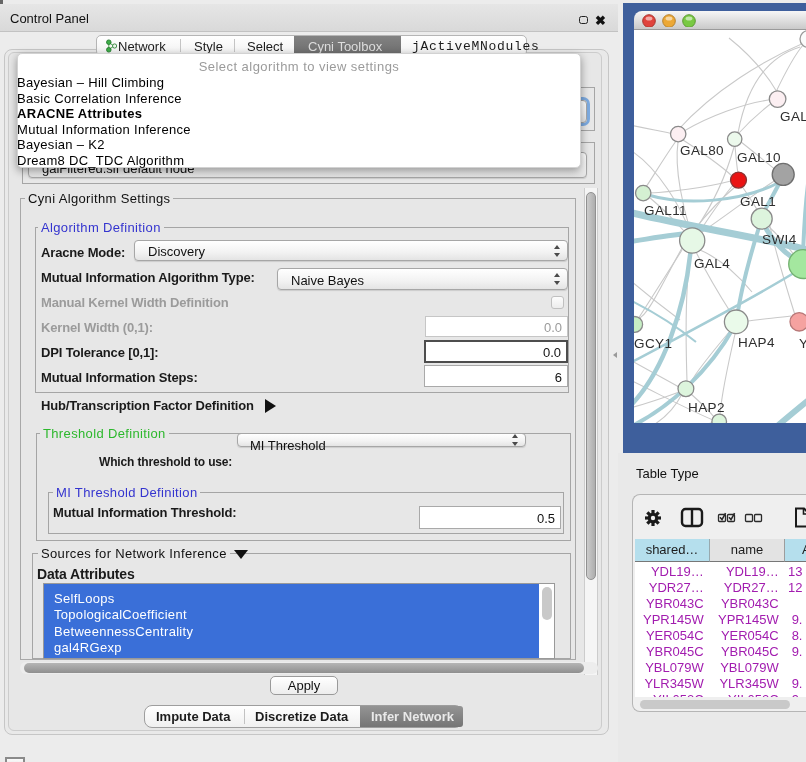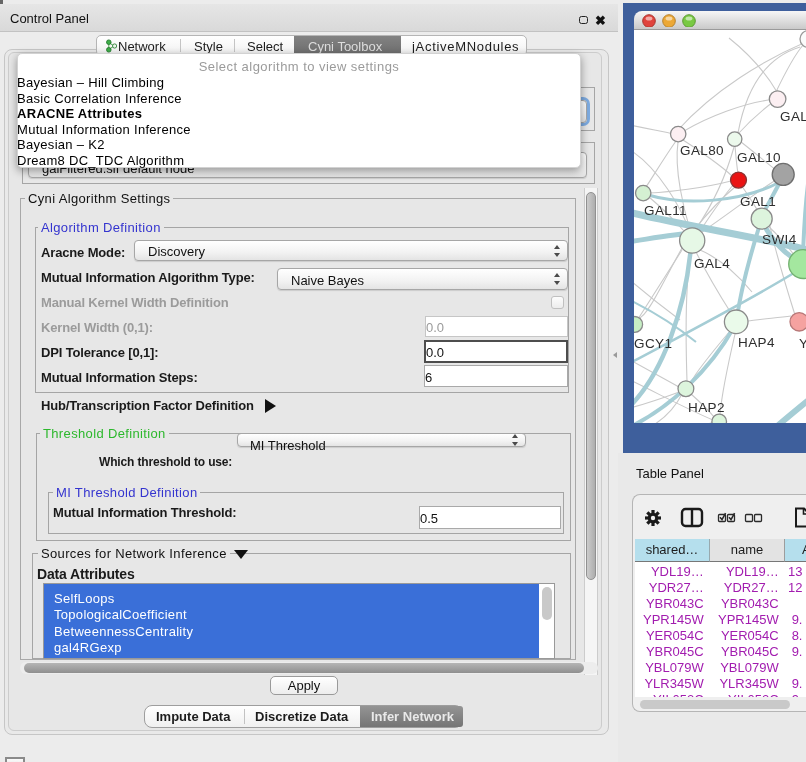--- a/index.html
+++ b/index.html
@@ -7,21 +7,21 @@
 body{position:relative;background:#ececec;font-family:"Liberation Sans",sans-serif;-webkit-font-smoothing:antialiased;}
 .ab{position:absolute;}
 .gbox{position:absolute;border:1px solid #a5a5a5;}
 .gtitle{position:absolute;font-size:13px;line-height:13px;letter-spacing:0.35px;background:#e7e7e7;padding:0 3px;white-space:nowrap;}
 .lbl{position:absolute;font-size:13px;line-height:13px;letter-spacing:-0.15px;font-weight:bold;color:#1a1a1a;white-space:nowrap;}
 .combo{position:absolute;border:1px solid #a6a6a6;border-radius:4px;background:linear-gradient(#ffffff,#f2f2f2 60%,#e4e4e4);box-shadow:0 1px 1px rgba(0,0,0,0.12);}
 .combo .ct{position:absolute;left:13px;top:4px;font-size:13px;line-height:13px;color:#111;white-space:nowrap;}
 .ud{position:absolute;right:6px;top:50%;width:7px;height:12px;margin-top:-6px;}
 .ud:before{content:"";position:absolute;left:0;top:0;border-left:3.5px solid transparent;border-right:3.5px solid transparent;border-bottom:4.5px solid #4a4a4a;}
 .ud:after{content:"";position:absolute;left:0;bottom:0;border-left:3.5px solid transparent;border-right:3.5px solid transparent;border-top:4.5px solid #4a4a4a;}
-.tf{position:absolute;background:#fff;border:1px solid #a9a9a9;font-size:13px;padding-right:5px;color:#111;}
+.tf{position:absolute;background:#fff;border:1px solid #a9a9a9;font-size:13px;text-align:right;padding-right:5px;color:#111;}
 .seg{position:absolute;background:linear-gradient(#ffffff,#f0f0f0);border:1px solid #9e9e9e;border-radius:8px;}
 .seg .t{position:absolute;top:4px;font-size:13px;line-height:13px;font-weight:bold;color:#1c1c1c;white-space:nowrap;}
 .seg .sel{position:absolute;top:0;bottom:0;background:linear-gradient(#949494,#757575);}
 .seg .selt{color:#e9e9e9;}
 .sep{position:absolute;top:3px;bottom:3px;width:1px;background:#c2c2c2;}
 .tbt{top:4px;font-size:13px;line-height:13px;color:#1c1c1c;white-space:nowrap;}
 .trow{position:absolute;font-size:13px;line-height:16px;color:#a21caf;white-space:pre;text-align:right;}
 </style>
 </head>
 <body>
@@ -120,21 +120,21 @@
     <line x1="2.8" y1="10.5" x2="8" y2="7" stroke="#55a055" stroke-width="1"></line>
     <line x1="2.8" y1="3.5" x2="2.8" y2="10.5" stroke="#55a055" stroke-width="1"></line>
     <circle cx="2.8" cy="3.2" r="2.3" fill="#3fae49" stroke="#1e7428" stroke-width="0.8"></circle>
     <circle cx="2.8" cy="10.8" r="2.3" fill="#3fae49" stroke="#1e7428" stroke-width="0.8"></circle>
     <circle cx="8.6" cy="7" r="2.1" fill="#eaf7ea" stroke="#1e7428" stroke-width="0.8"></circle>
   </svg>
   <span class="ab tbt" style="left:21px;">Network</span>
   <span class="ab tbt" style="left:97px;">Style</span>
   <span class="ab tbt" style="left:150px;">Select</span>
   <span class="ab tbt" style="left:211px;color:#dedede;">Cyni Toolbox</span>
-  <span class="ab tbt" style="left:315px;letter-spacing:0.7px;">jActiveMNodules</span>
+  <span class="ab tbt" style="left:315px;letter-spacing:0.7px;font-family:Liberation Mono, monospace;">jActiveMNodules</span>
 </div>
 
 <div class="ab" style="left:17px;top:53px;width:564px;height:115px;background:#fff;border:1px solid #d2d2d2;border-radius:5px;box-shadow:0 3px 8px rgba(0,0,0,0.38);"></div>
 <div class="ab" style="left:17px;top:59px;width:564px;text-align:center;font-size:13px;letter-spacing:0.45px;color:#9b9b9b;">Select algorithm to view settings</div>
 <div class="ab" style="left:17px;top:75px;font-size:13px;line-height:15.55px;letter-spacing:0.3px;color:#000;">Bayesian – Hill Climbing<br>Basic Correlation Inference<br><b>ARACNE Attributes</b><br>Mutual Information Inference<br>Bayesian – K2<br>Dream8 DC_TDC Algorithm</div>
 
 <div class="ab" style="left:613px;top:352px;width:0;height:0;border-top:3.5px solid transparent;border-bottom:3.5px solid transparent;border-right:4.5px solid #999;"></div>
 
 <div class="ab" style="left:623px;top:3px;width:183px;height:450px;background:#3e5f9c;"></div>
 <div class="ab" style="left:634px;top:11px;width:172px;height:19px;background:linear-gradient(#f6f6f6,#c9c9c9);border-radius:8px 0 0 0;border-bottom:1px solid #9a9a9a;"></div>
@@ -226,21 +226,21 @@
 <text x="128" y="214">SWI4</text>
 <text x="60" y="238">GAL4</text>
 <text x="0" y="318">GCY1</text>
 <text x="104" y="317">HAP4</text>
 <text x="165" y="318">Y</text>
 <text x="54" y="382">HAP2</text>
 </g>
 </svg>
 
 <div class="ab" style="left:618px;top:453px;width:188px;height:309px;background:#e9e9e9;"></div>
-<div class="ab" style="left:636px;top:466px;font-size:13px;color:#111;">Table Panel</div>
+<div class="ab" style="left:636px;top:466px;font-size:13px;color:#111;">Table Type</div>
 <div class="ab" style="left:632px;top:494px;width:174px;height:218px;background:#efefef;border:1px solid #b5b5b5;border-radius:8px 0 0 8px;border-right:none;"></div>
 <svg class="ab" style="left:640px;top:505px;" width="166" height="26" viewBox="0 0 166 26">
   <g fill="#1a1a1a">
     <path d="M13 4.5 l1.2 2.2 2.5 0.3 -1.7 1.9 0.4 2.5 -2.4 -1.2 -2.4 1.2 0.4 -2.5 -1.7 -1.9 2.5 -0.3 z" transform="translate(0,0)" visibility="hidden"></path>
   </g>
 
   <g transform="translate(13,13)" fill="#1a1a1a">
     <circle r="5.2"></circle>
     <g>
       <rect x="-1.6" y="-8" width="3.2" height="16"></rect>

